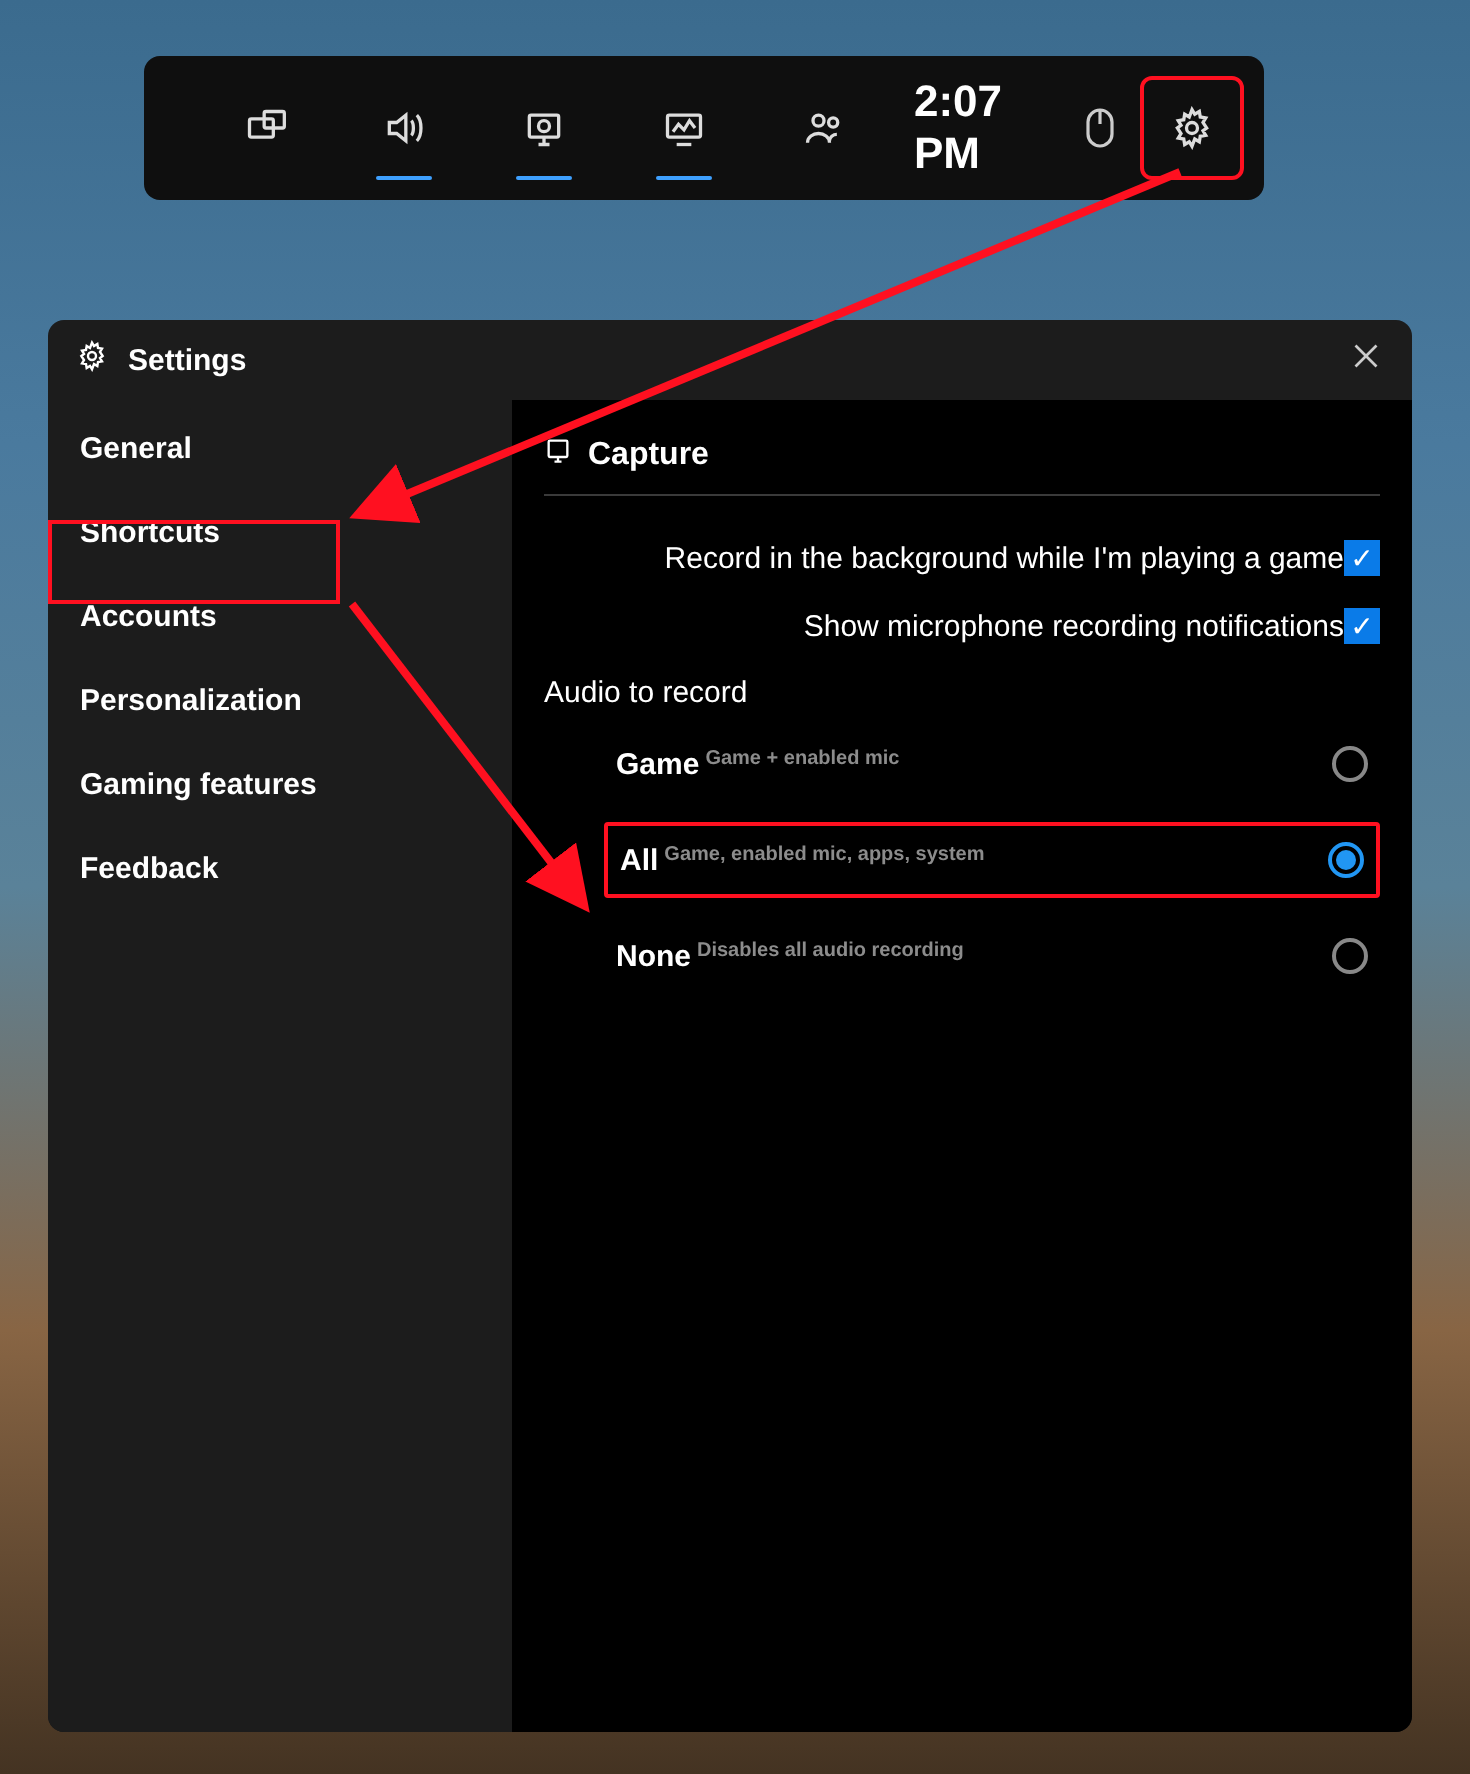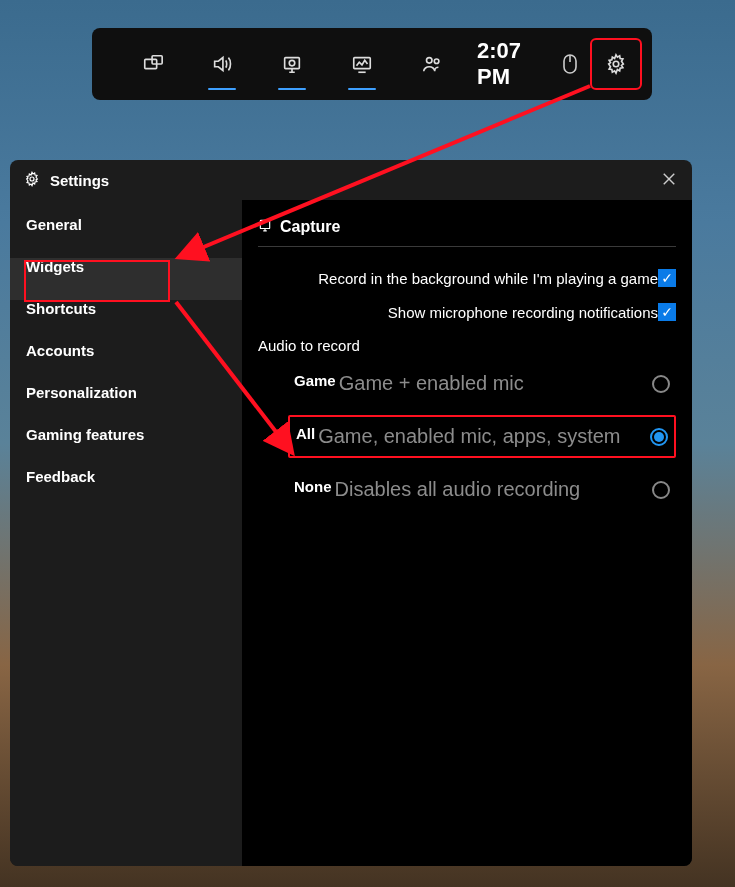--- a/index.html
+++ b/index.html
@@ -9,21 +9,21 @@
       font-family: "Segoe UI", Arial, sans-serif;
       background: linear-gradient(180deg, #3b6b8e 0%, #4a7a9e 25%, #5a8299 50%, #886544 75%, #443322 100%);
       position: relative;
       overflow: hidden;
     }
 
     
     .gamebar {
       position: absolute;
       top: 28px;
-      left: 92px;
+      left: 72px;
       width: 560px;
       height: 72px;
       background: #0f0f0f;
       border-radius: 8px;
       display: flex;
       align-items: center;
       padding-left: 27px;
     }
     .gamebar-pin {
       width: 68px;
@@ -77,21 +77,21 @@
       justify-content: center;
       color: #ddd;
       border: 2px solid #ff1020;
       border-radius: 6px;
     }
 
     
     .panel {
       position: absolute;
       top: 160px;
-      left: 10px;
+      left: 24px;
       width: 682px;
       height: 706px;
       background: #1c1c1c;
       border-radius: 8px;
       display: flex;
       flex-direction: column;
       overflow: hidden;
     }
     .panel-header {
       display: flex;
@@ -190,21 +190,21 @@
       justify-content: space-between;
       padding: 8px 6px;
       border-radius: 2px;
       cursor: pointer;
     }
     .radio-item.boxed {
       border: 2px solid #ff1020;
     }
     .radio-text { display: flex; flex-direction: row; gap: 3px; }
     .radio-title { font-weight: 600; font-size: 15px; color: #fff; }
-    .radio-desc { font-size: 20px; color: #8c8c8c; font-weight: 400; }
+    .radio-desc { font-size: 10px; color: #8c8c8c; font-weight: 700; }
     .radio-circle {
       width: 18px;
       height: 18px;
       border: 2px solid #888;
       border-radius: 50%;
       display: flex;
       align-items: center;
       justify-content: center;
     }
     .radio-circle.checked {
@@ -301,23 +301,20 @@
         <line x1="19" y1="5" x2="5" y2="19"></line>
       </svg>
     </span>
   </div>
 
   <div class="panel-body">
 
     <div class="sidebar">
       <div class="sidebar-item">
         <span>General</span>
-      </div>
-      <div class="sidebar-item selected">
-        <span>Widgets</span>
       </div>
       <div class="sidebar-item">
         <span>Shortcuts</span>
       </div>
       <div class="sidebar-item">
         <span>Accounts</span>
       </div>
       <div class="sidebar-item">
         <span>Personalization</span>
       </div>

